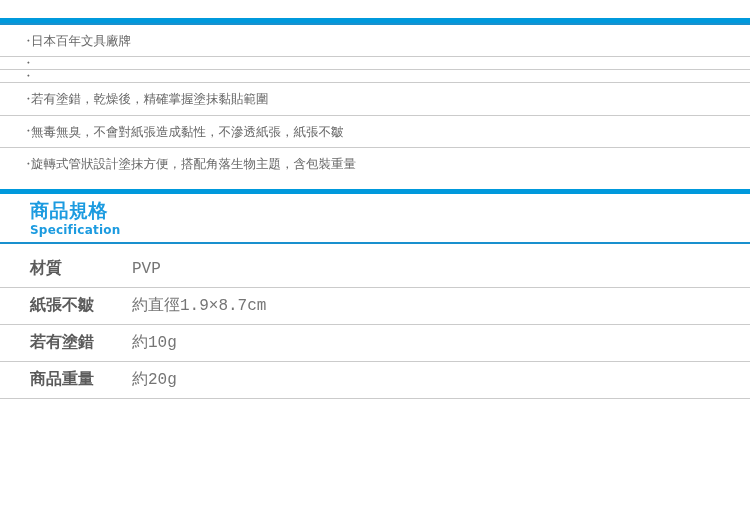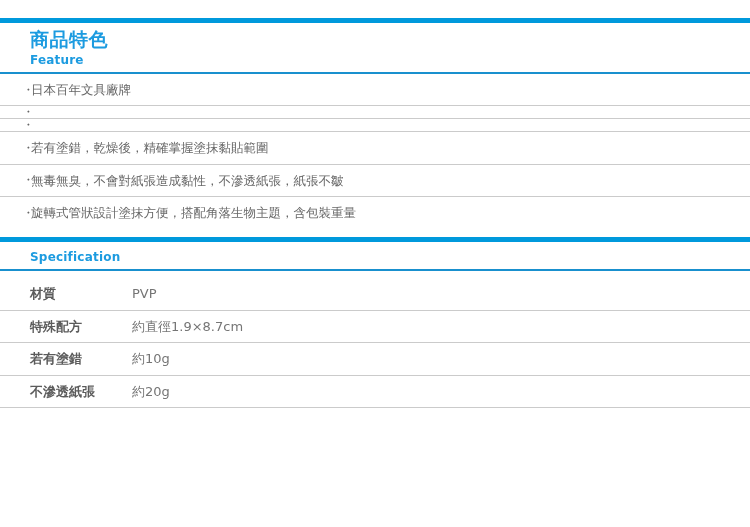--- a/index.html
+++ b/index.html
@@ -127,22 +127,23 @@
 
   table.spec tr {
     border-bottom: 1px solid #CBCBCB;
   }
 
   table.spec th,
   table.spec td {
     padding: 6px 0 6px 0;
     text-align: left;
     vertical-align: middle;
-    font-size: 13px;
+    font-size: 16px;
     line-height: 1.5;
+    font-family: Liberation Mono, monospace;
   }
 
   table.spec th.spec-label {
     width: 130px;
     padding-left: 30px;
     font-weight: bold;
     color: #5B5B5B;
     box-sizing: border-box;
   }
 
@@ -164,66 +165,63 @@
 <body>
 
 <div class="page">
 
   <div class="top-gap"></div>
 
   <div class="section">
 
     <div class="rule-thick"></div>
 
-    <div class="heading-block">
-      <div class="heading-zh">商品特色</div>
-      <div class="heading-en">Feature</div>
-    </div>
 
     <div class="rule-thin"></div>
 
     <ul class="feature-list" id="feature-list">
         <li class="feature-item"><span class="bullet">・</span><span>日本百年文具廠牌</span></li>
         <li class="feature-item"><span class="bullet">・</span></li>
         <li class="feature-item"><span class="bullet">・</span></li>
         <li class="feature-item"><span class="bullet">・</span><span>若有塗錯，乾燥後，精確掌握塗抹黏貼範圍</span></li>
         <li class="feature-item"><span class="bullet">・</span><span>無毒無臭，不會對紙張造成黏性，不滲透紙張，紙張不皺</span></li>
         <li class="feature-item"><span class="bullet">・</span><span>旋轉式管狀設計塗抹方便，搭配角落生物主題，含包裝重量</span></li>
       </ul>
   </div>
 
   <div class="feature-spacer"></div>
 
   <div class="section">
 
     <div class="rule-thick"></div>
 
     <div class="heading-block">
+      <div class="heading-zh">商品規格</div>
       <div class="heading-en">Specification</div>
     </div>
 
     <div class="rule-thin"></div>
 
     <div class="spec-wrap">
       <table class="spec">
         <tbody id="spec-body">
             <tr>
               <th class="spec-label">材質</th>
               <td class="spec-value">PVP</td>
             </tr>
             <tr>
-              <th class="spec-label">特殊配方</th>
+              <th class="spec-label">紙張不皺</th>
               <td class="spec-value">約直徑1.9×8.7cm</td>
             </tr>
             <tr>
               <th class="spec-label">若有塗錯</th>
               <td class="spec-value">約10g</td>
             </tr>
             <tr>
-              <th class="spec-label">不滲透紙張</th>
+              <th class="spec-label">商品重量</th>
               <td class="spec-value">約20g</td>
             </tr>
           </tbody>
       </table>
     </div>
   </div>
 
 </div>
 
 </body></html>

